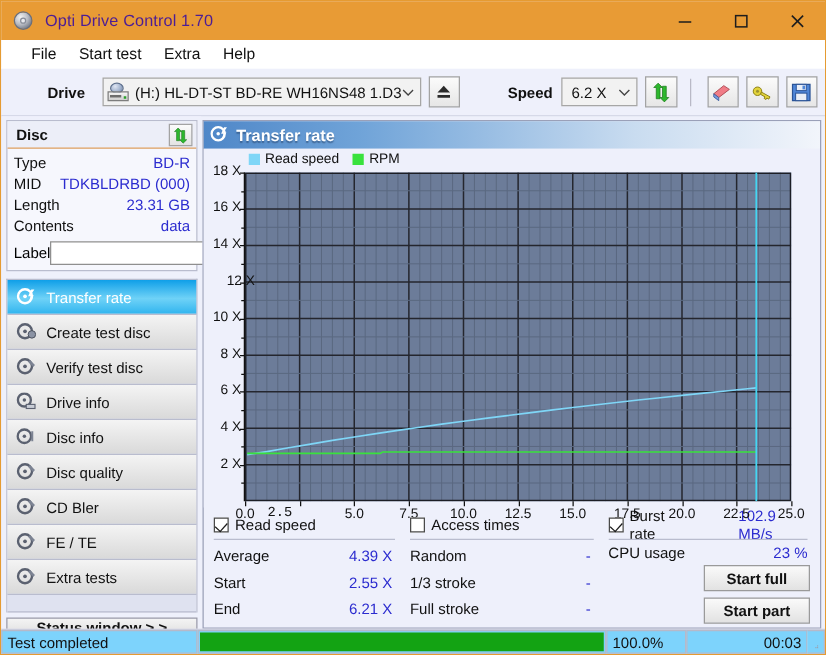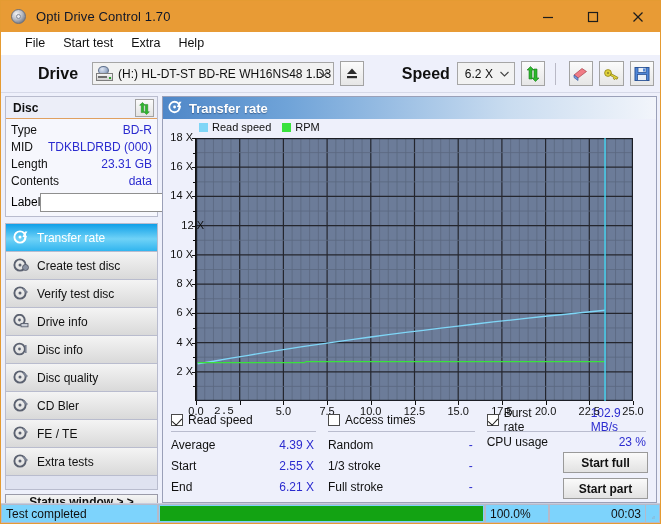--- a/index.html
+++ b/index.html
@@ -33,21 +33,21 @@
     position:absolute; left:1px; top:1px;
     width:15px; height:15px; border-radius:50%;
     background:radial-gradient(circle at 35% 30%, #f3f3f3 0%, #b9bcc4 45%, #7e8491 75%, #5f6472 100%);
     border:1px solid #6a6f7c;
   }
   .app-icon .hub {
     position:absolute; left:6px; top:6px; width:5px; height:5px;
     border-radius:50%; background:#e8e9ee; border:1px solid #888d99;
   }
   .title-text {
-    font-size:13px; color:#0f172a; letter-spacing:.1px;
+    font-size:13px; color:#4c1d95; letter-spacing:.1px;
   }
   .winbtns { position:absolute; right:0; top:0; height:31px; display:flex; }
   .winbtn {
     width:45px; height:31px; display:flex; align-items:center; justify-content:center;
     color:#1d1d1d;
   }
   .winbtn svg { display:block; }
   
   .menubar {
     height:23px; background:#ffffff;
@@ -55,21 +55,21 @@
     flex:0 0 auto;
     border-bottom:1px solid #ffffff;
   }
   .menuitem { padding:2px 9px; font-size:12.5px; color:#111; }
   
   .toolbar {
     height:38px; background:#eef0fb;
     display:flex; align-items:center; padding:0 6px;
     flex:0 0 auto; border-bottom:1px solid #d6d9e8;
   }
-  .lbl-bold { font-weight:bold; font-size:16px; color:#101010;padding-left:24px; }
+  .lbl-bold { font-weight:bold; font-size:12px; color:#101010;padding-left:24px; }
   .drive-label { margin-left:7px; margin-right:14px; }
   .combo {
     height:23px; background:#f2f2f2; border:1px solid #a6a6a6;
     display:flex; align-items:center; position:relative;
     font-size:12px; color:#111;
   }
   .combo.drive { width:260px; padding-left:3px; }
   .combo.speed { width:62px; padding-left:7px; margin-left:7px; }
   .combo .arrow {
     position:absolute; right:0; top:0; bottom:0; width:19px;

